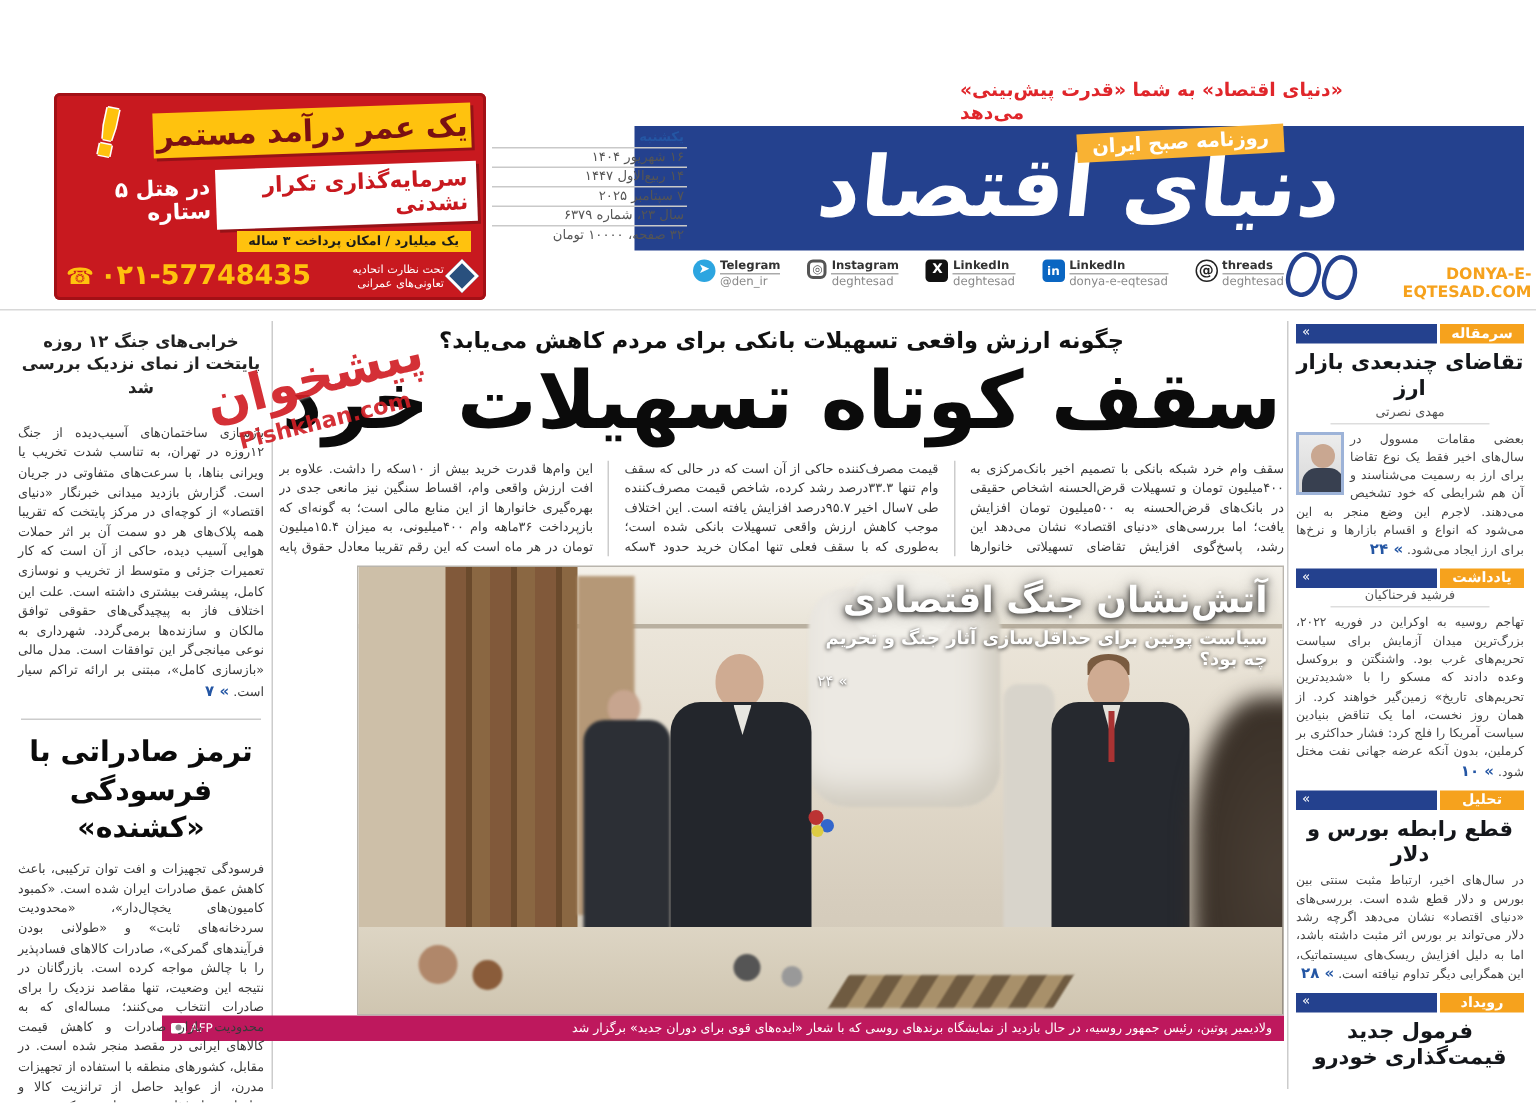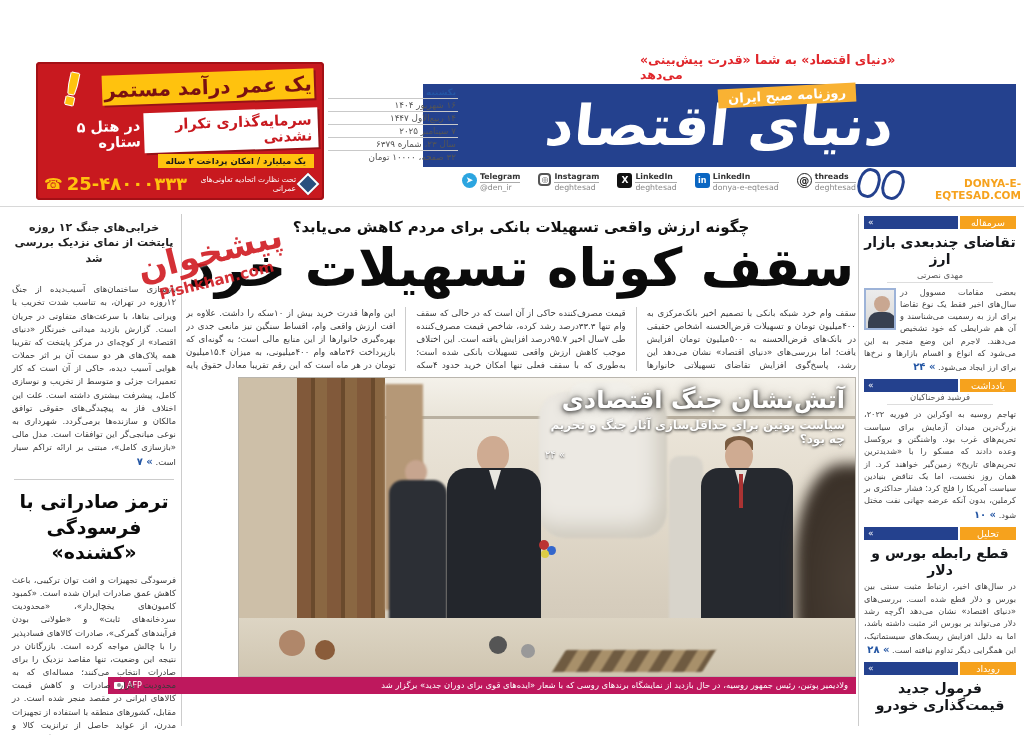--- a/index.html
+++ b/index.html
@@ -108,21 +108,21 @@
   .l-head1{text-align:center;font-weight:bold;font-size:21px;color:#0b0b0b;line-height:1.3;margin:2px 0 8px;}
   .l-body{font-size:8.5px;line-height:1.55;color:#3a3a3a;text-align:justify;}
   .l-div{height:1px;background:#ccc;margin:9px 2px;}
   .l-head2{text-align:center;font-weight:bold;font-size:19px;color:#0b0b0b;line-height:1.35;margin:2px 0 8px;}
 
   
   .sidebar{position:absolute;left:864px;top:216px;width:152px;}
   .sb-sec{margin-bottom:5px;}
   .sb-bar{display:flex;direction:ltr;height:13px;}
   .sb-bar .bar{flex:1;background:#24418e;color:#fff;font-size:9px;line-height:13px;padding-left:4px;}
-  .sb-bar .lbl{width:56px;background:#f6a21d;color:#fff;font-weight:normal;font-size:9.5px;text-align:center;line-height:13px;margin-left:2px;}
+  .sb-bar .lbl{width:56px;background:#f6a21d;color:#fff;font-weight:bold;font-size:9.5px;text-align:center;line-height:13px;margin-left:2px;}
   .sb-head{font-weight:bold;font-size:14px;text-align:center;color:#14161a;margin:5px 0 2px;line-height:1.2;}
   .sb-author{font-size:8.5px;color:#555;text-align:center;margin-bottom:3px;border-bottom:1px solid #ddd;padding-bottom:2px;width:70%;margin-left:auto;margin-right:auto;}
   .sb-body{font-size:8.2px;line-height:1.5;color:#444;text-align:justify;}
   .sb-photo{float:left;width:32px;height:42px;border:2px solid #9db3d8;margin:2px 4px 2px 0;background:linear-gradient(#ececec,#d8d8d8);position:relative;overflow:hidden;}
   .sb-photo::before{content:"";position:absolute;left:8px;top:6px;width:16px;height:16px;border-radius:50%;background:#c9a791;}
   .sb-photo::after{content:"";position:absolute;left:2px;top:22px;width:28px;height:20px;border-radius:10px 10px 0 0;background:#384050;}
 </style>
 </head>
 <body>
 
@@ -132,21 +132,21 @@
     <div class="ad-excl">!</div>
     <div class="ad-l1">یک عمر درآمد مستمر</div>
     <div class="ad-l2">
       <span class="ad-l2-white">سرمایه‌گذاری تکرار نشدنی</span>
       <span class="ad-l2-red">در هتل ۵ ستاره</span>
     </div>
     <div class="ad-l3">یک میلیارد /  امکان پرداخت ۳ ساله</div>
     <div class="ad-bottom">
       <div class="ad-phone">
         <span class="ph-ic">☎</span>
-        <span>25-۴۸۰۰۰۳۳۳</span>
+        <span>۰۲۱-57748435</span>
       </div>
       <div class="ad-super">
         <span class="ad-logo"></span>
         <span>تحت نظارت اتحادیه تعاونی‌های عمرانی</span>
       </div>
     </div>
   </div>
 
   <div class="slogan">«دنیای اقتصاد» به شما «قدرت پیش‌بینی» می‌دهد</div>
 

